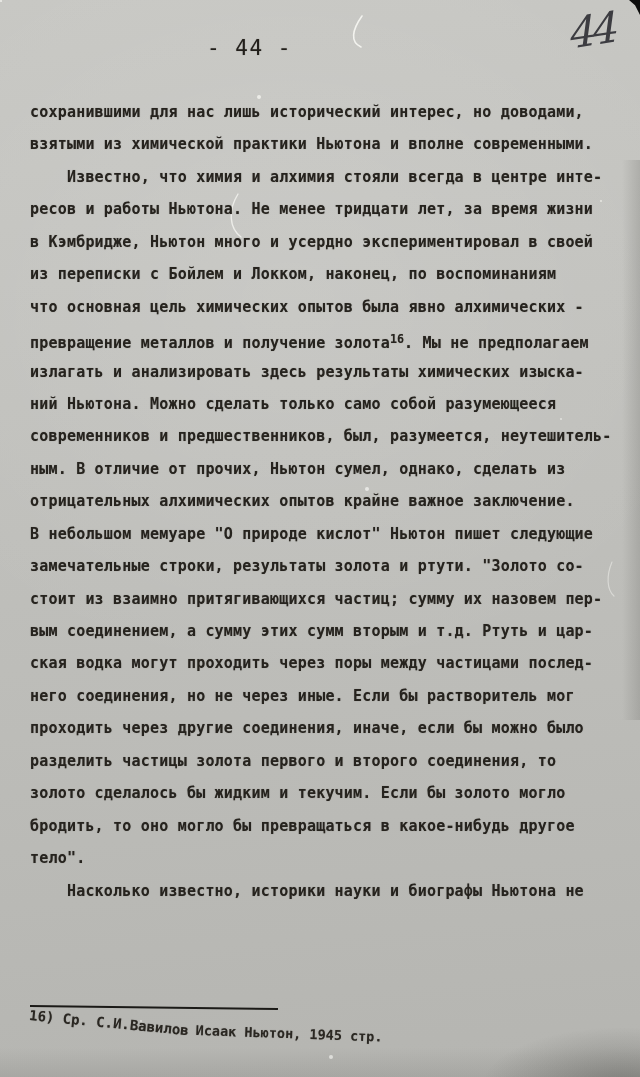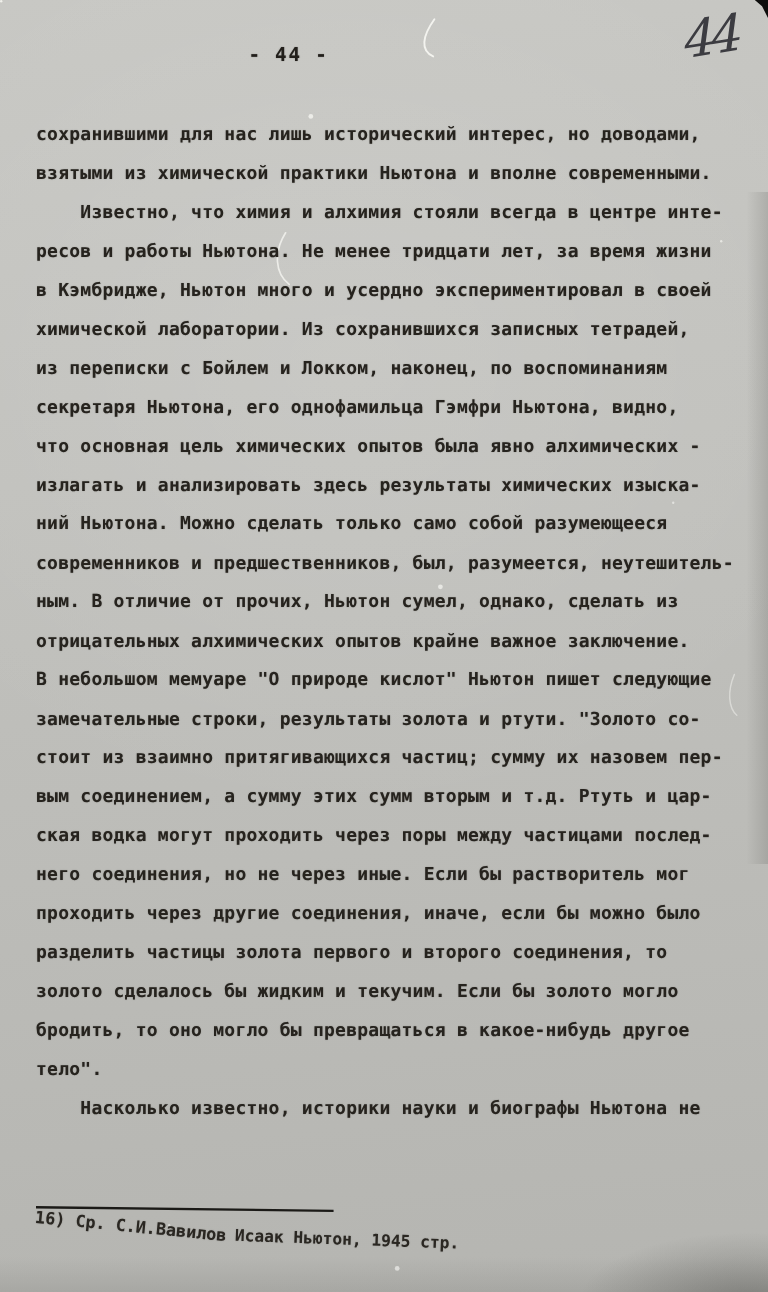--- a/index.html
+++ b/index.html
@@ -13,21 +13,21 @@
   .shade-right{position:absolute;top:160px;right:0;width:18px;height:560px;
     background:linear-gradient(to left,rgba(90,90,86,0.22),rgba(90,90,86,0));}
   .shade-bottom{position:absolute;bottom:0;left:0;width:100%;height:30px;
     background:linear-gradient(to top,rgba(100,100,96,0.18),rgba(100,100,96,0));}
   .blob-br{position:absolute;right:0;bottom:0;width:170px;height:55px;
     background:radial-gradient(ellipse at 90% 115%,rgba(70,70,66,0.40),rgba(70,70,66,0) 65%);}
   .corner-mark{position:absolute;top:0;right:0;width:11px;height:15px;background:#0d0d0c;
     clip-path:polygon(0 0,100% 0,100% 100%,55% 35%);}
   .typed-pagenum{
     position:absolute;left:207px;top:36px;
-    font-weight:700;font-size:16px;letter-spacing:1.5px;color:#221f1b;
+    font-weight:400;font-size:21px;letter-spacing:1.5px;color:#221f1b;
     text-shadow:0 0 1px rgba(34,31,27,0.45);white-space:pre;}
   .handwritten{
     position:absolute;left:570px;top:6px;
     font-family:"DejaVu Serif","Liberation Serif",serif;font-style:italic;
     font-size:42px;letter-spacing:-4px;color:#3c3c41;
     transform:rotate(-9deg) skewX(-6deg);transform-origin:center;}
   .body-text{
     position:absolute;left:30px;top:96px;width:588px;
     font-weight:700;font-size:15px;color:#26231e;letter-spacing:0.2px;
     text-shadow:0 0 1px rgba(38,35,30,0.35);}
@@ -73,24 +73,23 @@
   <div class="typed-pagenum">- 44 -</div>
 
   <div class="handwritten">44</div>
 
   <div class="body-text">
       <div class="line">сохранившими для нас лишь исторический интерес, но доводами,</div>
       <div class="line">взятыми из химической практики Ньютона и вполне современными.</div>
       <div class="line">    Известно, что химия и алхимия стояли всегда в центре инте-</div>
       <div class="line">ресов и работы Ньютона. Не менее тридцати лет, за время жизни</div>
       <div class="line">в Кэмбридже, Ньютон много и усердно экспериментировал в своей</div>
-      <div class="line">химической лаборатории. Из сохранившихся записных тетрадей,</div>
       <div class="line">из переписки с Бойлем и Локком, наконец, по воспоминаниям</div>
-      <div class="line">секретаря Ньютона, его однофамильца Гэмфри Ньютона, видно,</div>
       <div class="line">что основная цель химических опытов была явно алхимических -</div>
+      <div class="line">превращение металлов и получение золота<sup>16</sup>. Мы не предполагаем</div>
       <div class="line">излагать и анализировать здесь результаты химических изыска-</div>
       <div class="line">ний Ньютона. Можно сделать только само собой разумеющееся</div>
       <div class="line">современников и предшественников, был, разумеется, неутешитель-</div>
       <div class="line">ным. В отличие от прочих, Ньютон сумел, однако, сделать из</div>
       <div class="line">отрицательных алхимических опытов крайне важное заключение.</div>
       <div class="line">В небольшом мемуаре "О природе кислот" Ньютон пишет следующие</div>
       <div class="line">замечательные строки, результаты золота и ртути. "Золото со-</div>
       <div class="line">стоит из взаимно притягивающихся частиц; сумму их назовем пер-</div>
       <div class="line">вым соединением, а сумму этих сумм вторым и т.д. Ртуть и цар-</div>
       <div class="line">ская водка могут проходить через поры между частицами послед-</div>

